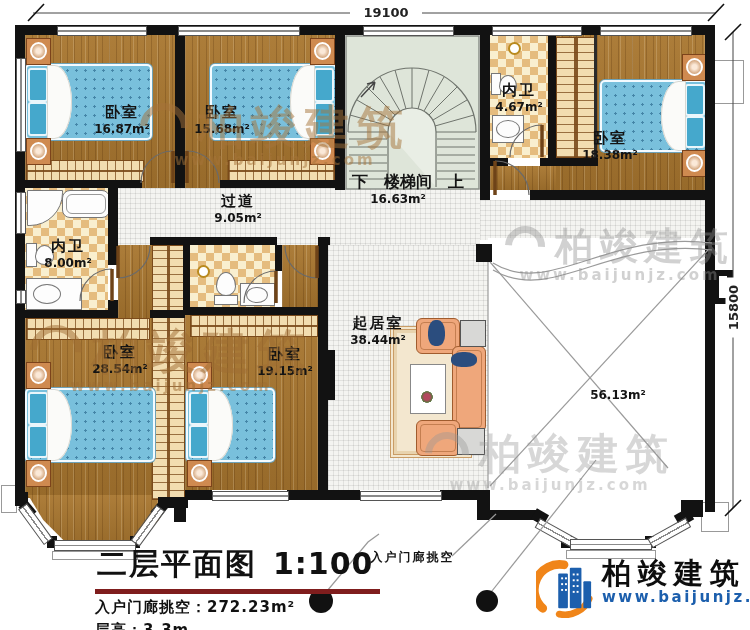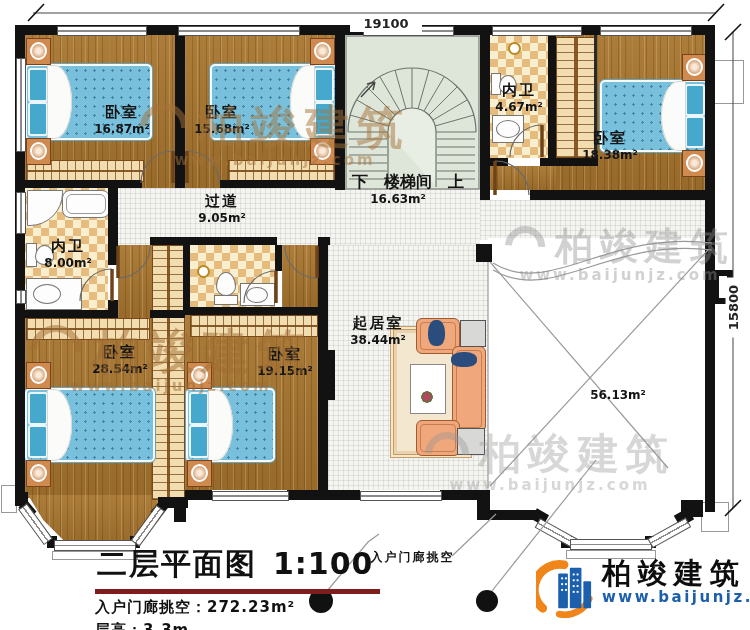--- a/index.html
+++ b/index.html
@@ -345,21 +345,21 @@
       <line x1="733" y1="32" x2="733" y2="508"></line>
     </g>
     <g stroke="#111" stroke-width="1.6">
       <line x1="28" y1="21" x2="44" y2="4"></line>
       <line x1="708" y1="21" x2="724" y2="4"></line>
       <line x1="725" y1="40" x2="741" y2="24"></line>
       <line x1="725" y1="516" x2="741" y2="500"></line>
     </g>
   </svg>
 
-  <div class="abs dim" style="left:350px;top:16px;width:72px;height:16px;">19100</div>
+  <div class="abs dim" style="left:350px;top:5px;width:72px;height:16px;">19100</div>
   <div class="abs dim" style="left:703px;top:300px;width:60px;height:15px;transform:rotate(-90deg);">15800</div>
 
   <div class="abs room-label" style="left:72px;top:104px;width:100px;">
     <span class="rname">卧室</span>
     <span class="rarea">16.87m²</span>
     </div>
   <div class="abs room-label" style="left:172px;top:104px;width:100px;">
     <span class="rname">卧室</span>
     <span class="rarea">15.68m²</span>
     </div>
@@ -372,21 +372,21 @@
     <span class="rarea">4.67m²</span>
     </div>
   <div class="abs stair-row" style="left:352px;top:172px;width:112px;">
     <span>下</span>
     <span>楼梯间</span>
     <span>上</span>
     </div>
   <div class="abs room-label" style="left:352px;top:192px;width:92px;">
     <span class="rarea">16.63m²</span>
     </div>
-  <div class="abs room-label" style="left:172px;top:193px;width:100px;">
+  <div class="abs room-label" style="left:188px;top:193px;width:100px;">
     <span class="rname">过道</span>
     <span class="rarea">9.05m²</span>
     </div>
   <div class="abs room-label" style="left:18px;top:238px;width:100px;">
     <span class="rname">内卫</span>
     <span class="rarea">8.00m²</span>
     </div>
   <div class="abs room-label" style="left:70px;top:344px;width:100px;">
     <span class="rname">卧室</span>
     <span class="rarea">28.54m²</span>

